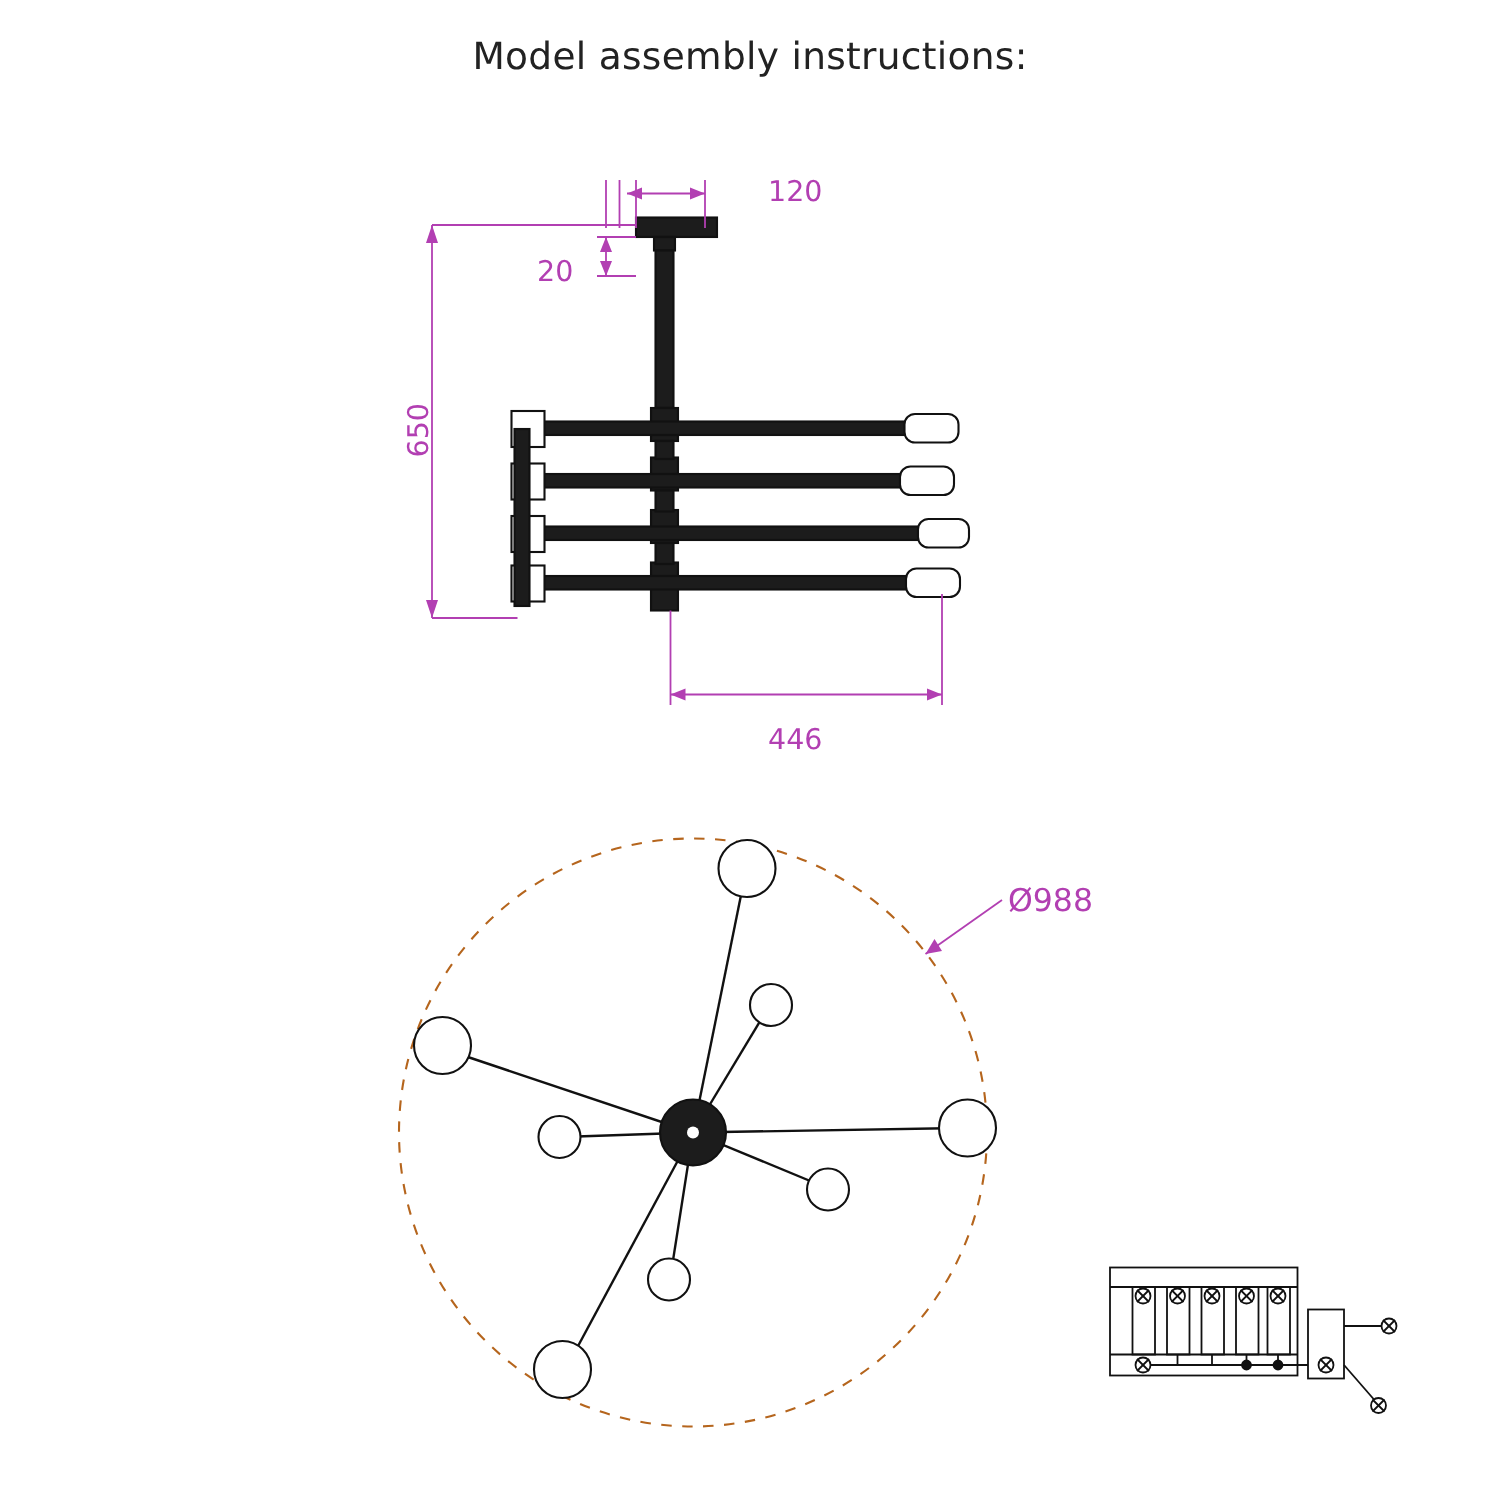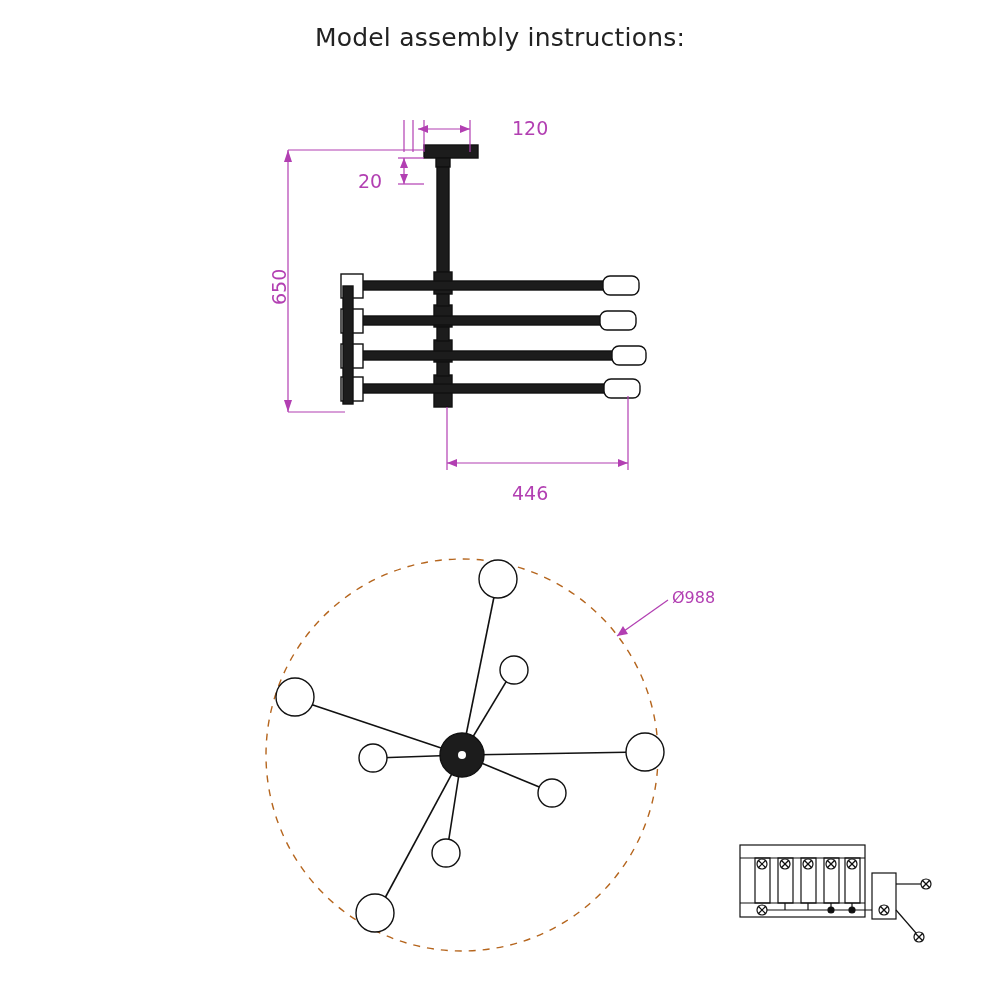--- a/index.html
+++ b/index.html
@@ -230,13 +230,13 @@
 </svg>
 
 <div class="dim-label" style="left:512px; top:117px;">120</div>
 
 <div class="dim-label" style="left:358px; top:170px;">20</div>
 
 <div class="dim-label vert" style="left:268px; top:305px;">650</div>
 
 <div class="dim-label" style="left:512px; top:482px;">446</div>
 
-<div class="dim-label" style="left:672px; top:588px; font-size:16px;">Ø988</div>
+<div class="dim-label" style="left:672px; top:588px; font-size:21px;">Ø988</div>
 
 </body></html>

